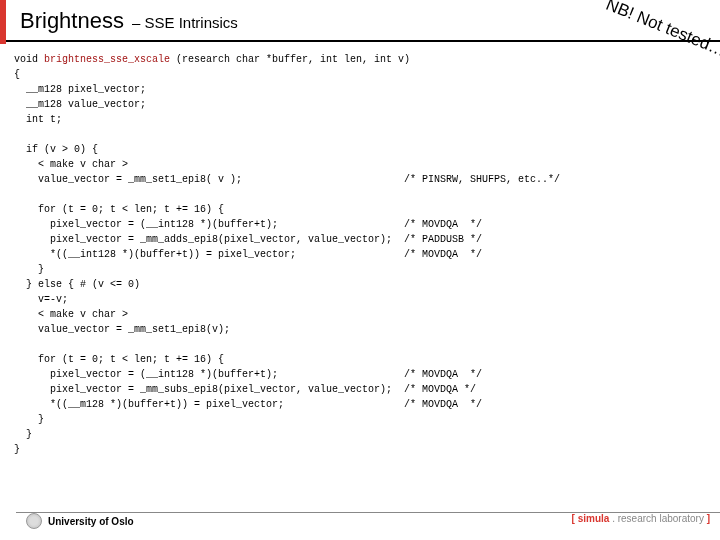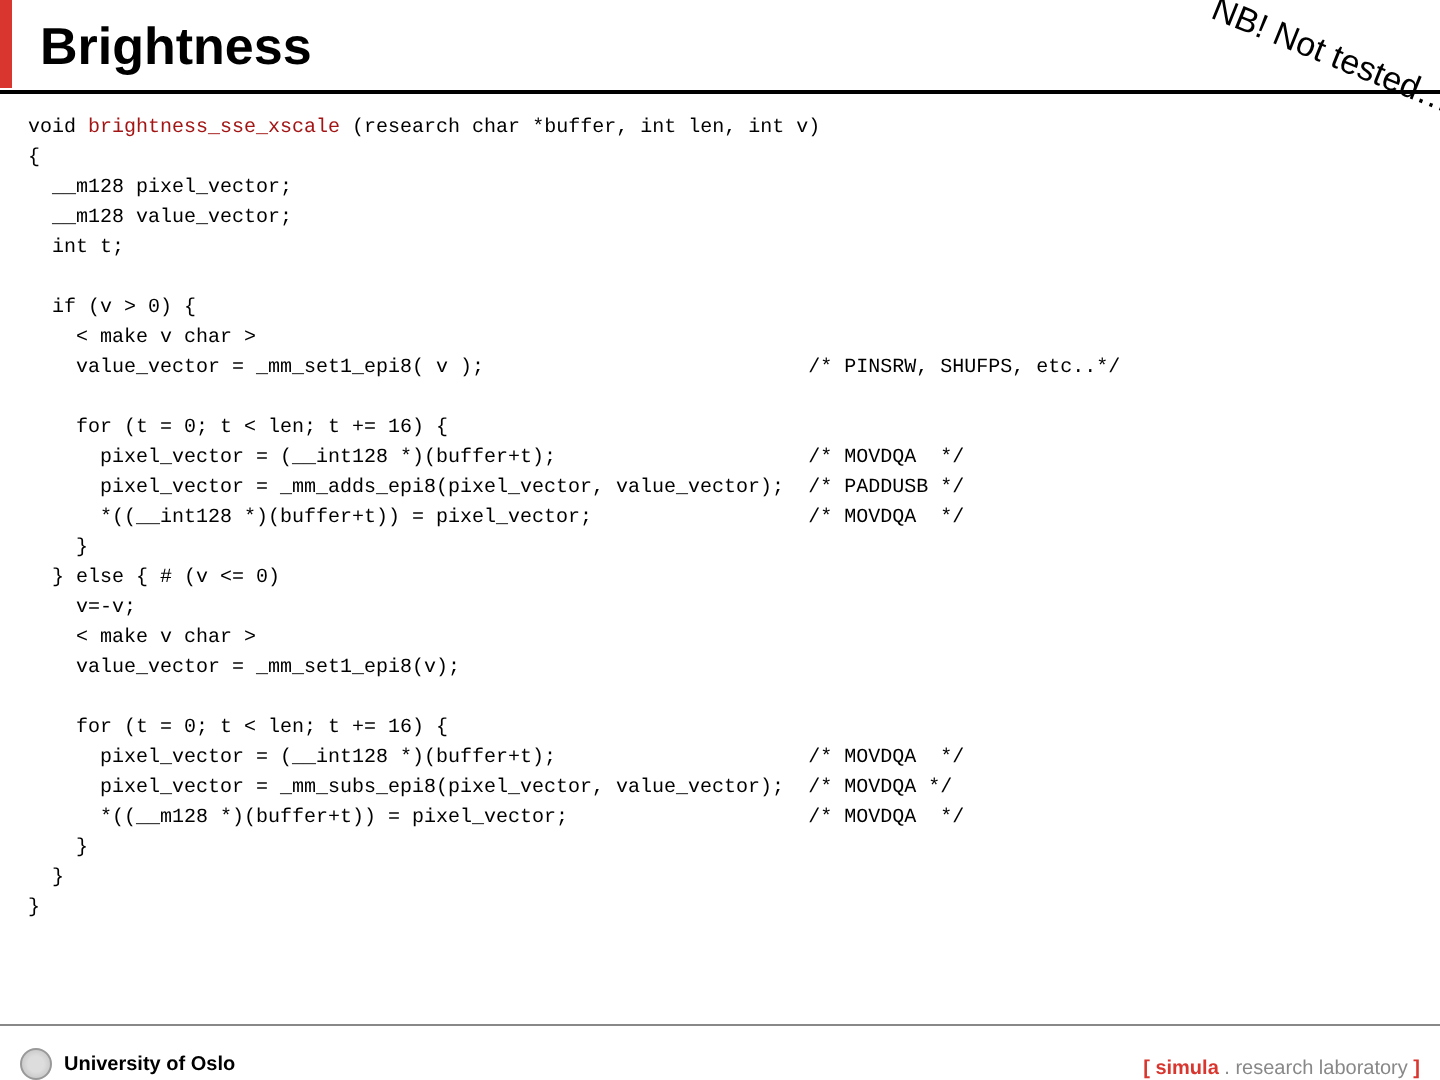--- a/index.html
+++ b/index.html
@@ -19,22 +19,22 @@
   }
   .accent {
     position: absolute;
     left: 0;
     top: 0;
     width: 6px;
     height: 44px;
     background: #d9362f;
   }
   .title {
-    font-size: 26px;
-    font-weight: 700;
+    font-size: 22px;
+    font-weight: 400;
     color: #000;
     margin-left: 12px;
   }
   .subtitle {
     font-size: 15px;
     color: #000;
     margin-left: 8px;
   }
   .stamp {
     position: absolute;
@@ -50,26 +50,26 @@
     font-size: 10px;
     line-height: 1.5;
     white-space: pre;
     padding: 10px 0 0 14px;
     color: #000;
   }
   .fn { color: #a31515; }
   .footer {
     position: absolute;
     bottom: 0;
-    left: 0;
+    left: 16px;
     right: 0;
     height: 28px;
     border-top: 1px solid #888;
     display: flex;
-    align-items: flex-end;
+    align-items: flex-start;
     justify-content: space-between;
     padding: 0 10px;
     font-size: 9px;
   }
   .uio {
     display: flex;
     align-items: center;
     gap: 6px;
     font-weight: bold;
     font-size: 10px;
@@ -92,20 +92,21 @@
   .lab .sim { color: #d9362f; font-weight: bold;}
   .lab .rest { color: #888; }
 </style>
 </head>
 <body>
 
 <div class="accent"></div>
 
 <div class="header">
   <span class="title">Brightness</span>
+  <span class="subtitle">– SSE Intrinsics</span>
 </div>
 
 <div class="stamp">NB! Not tested…</div>
 
 <div class="code"><span>void </span><span class="fn">brightness_sse_xscale</span><span> (research char *buffer, int len, int v)</span>
 <span>{</span>
 <span>  __m128 pixel_vector;</span>
 <span>  __m128 value_vector;</span>
 <span>  int t;</span>
 <span></span>

